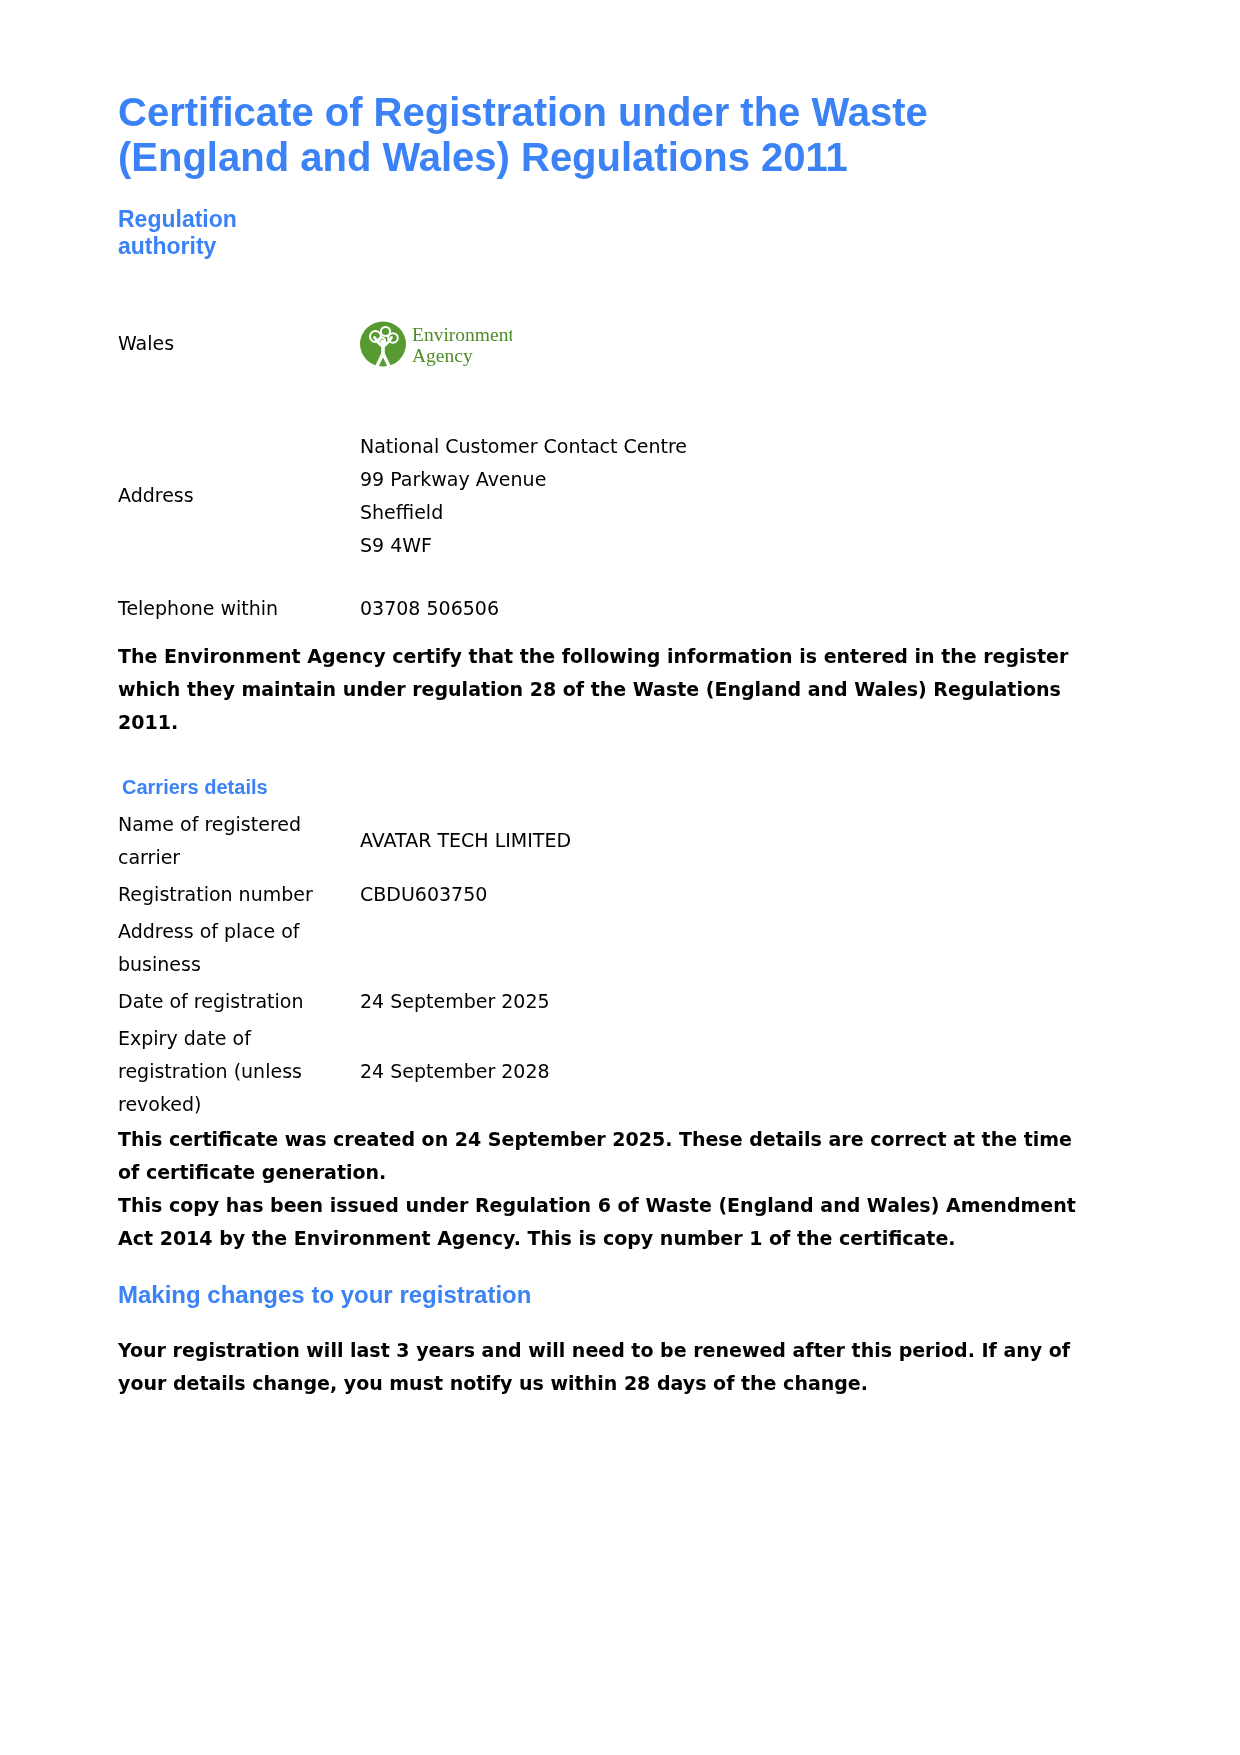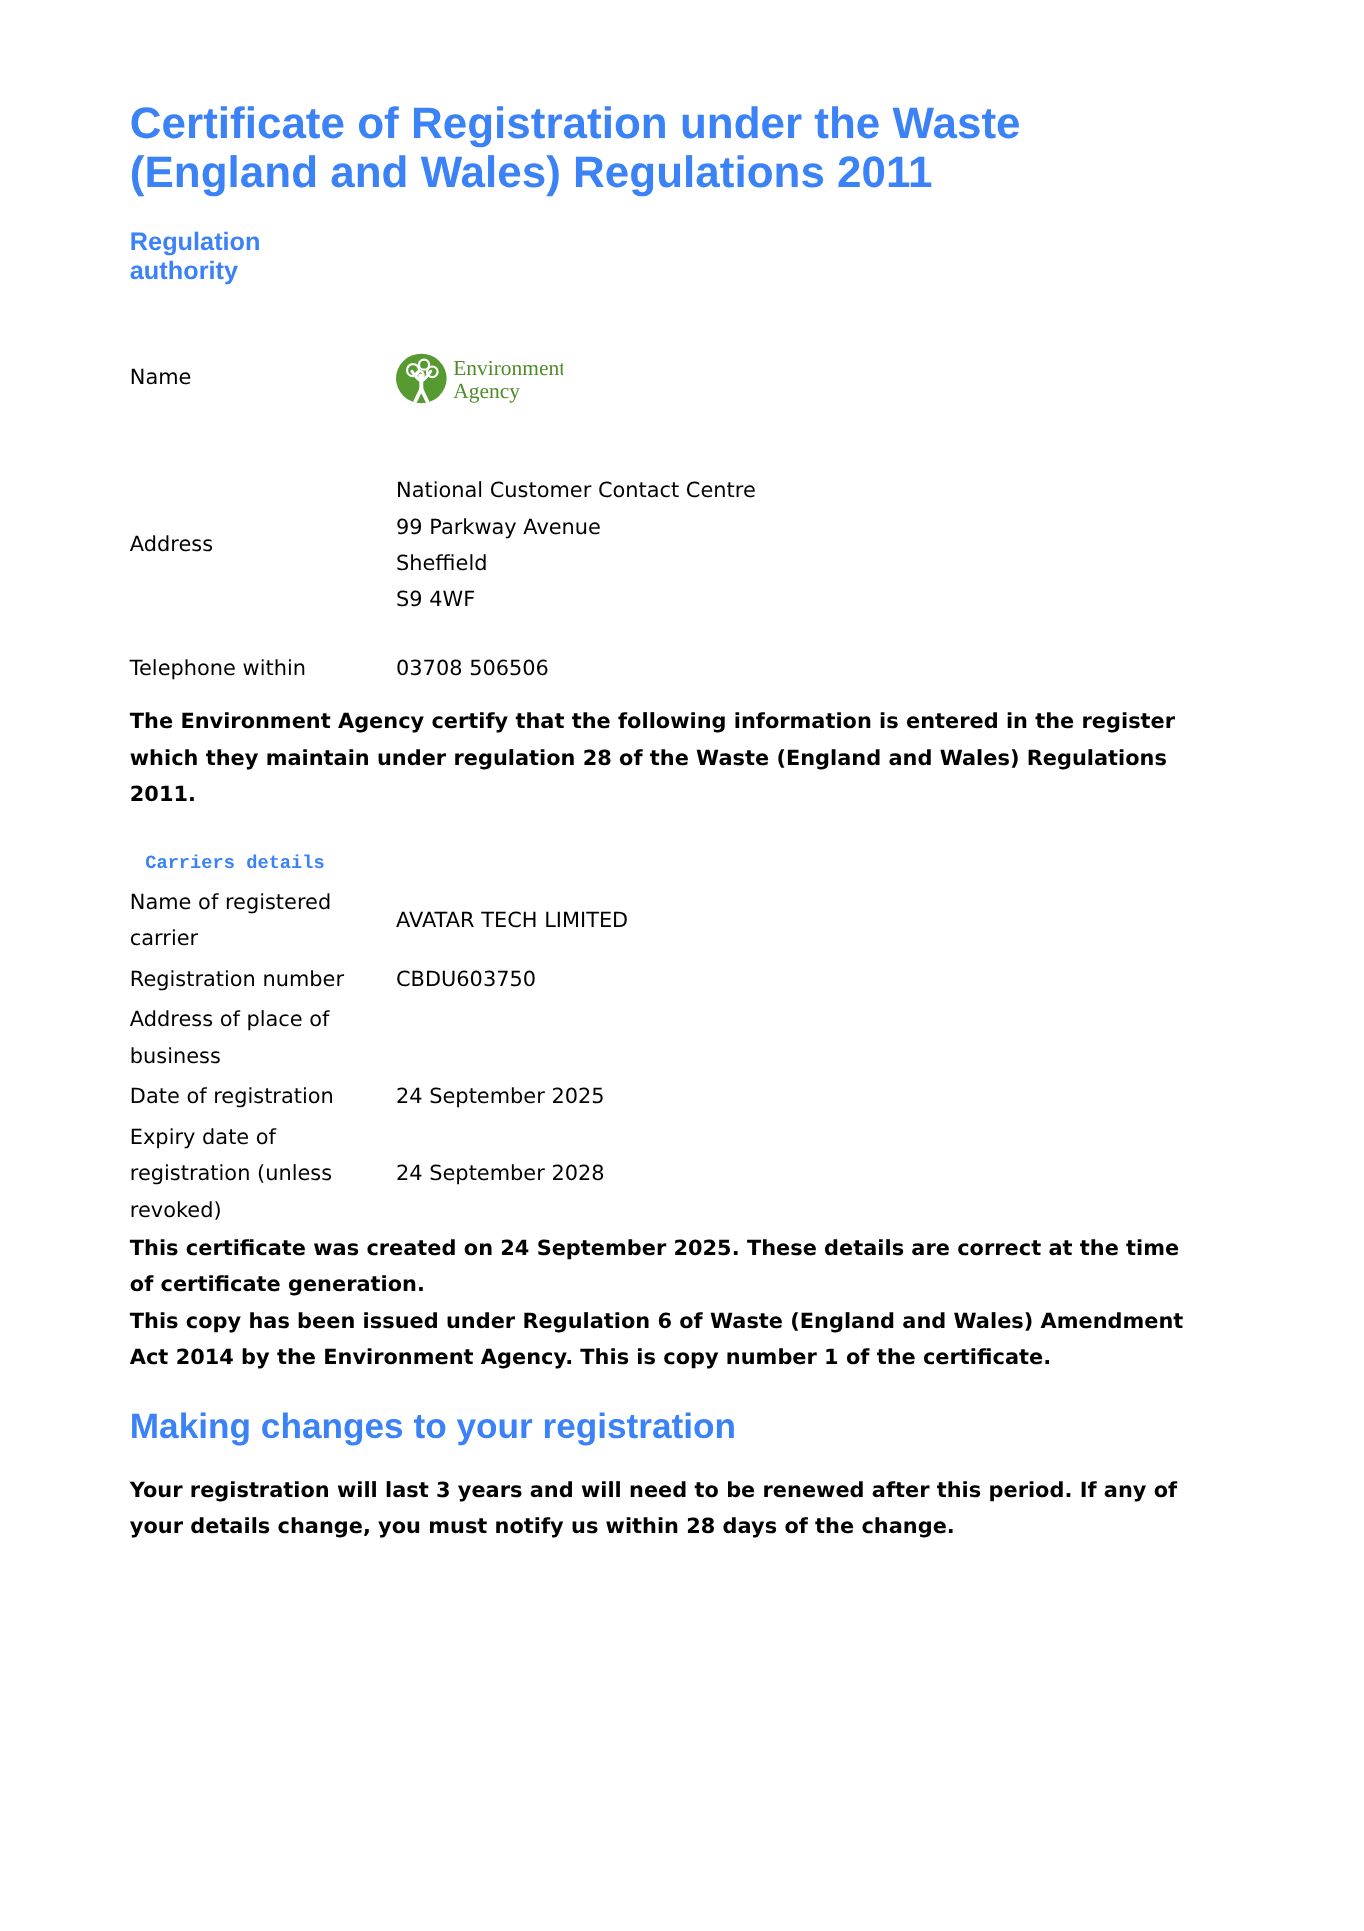--- a/index.html
+++ b/index.html
@@ -25,27 +25,26 @@
     margin: 0 0 26px 0;
     white-space: pre-line;
   }
   h2.sec-reg-auth {
     font-size: 23px;
     line-height: 1.2;
     margin: 0;
     width: 180px; 
   }
   h2.sec-carriers {
-    font-size: 17px;
+    font-size: 20px;
     line-height: 1.25;
-    margin: 36px 0 6px 14px;
-    font-family: Liberation Mono, monospace;
+    margin: 36px 0 6px 4px;
   }
   h2.sec-making {
-    font-size: 32px;
+    font-size: 24px;
     line-height: 1.2;
     margin: 26px 0 24px 0;
   }
   .kv-table { width: 965px; }
   .ra-table { margin-top: 12px; }
   .row {
     display: flex;
     align-items: center;
     line-height: 33px;
   }
@@ -69,21 +68,21 @@
 <body>
 
 <h1 class="doc-title">Certificate of Registration under the Waste
 (England and Wales) Regulations 2011</h1>
 
 <h2 class="sec-reg-auth">Regulation authority</h2>
 
 <div class="kv-table ra-table">
 
   <div class="row">
-    <div class="row-label">Name</div>
+    <div class="row-label">Wales</div>
     <div class="row-value">
       <svg class="ea-logo" width="152" height="46" viewBox="0 0 152 46" xmlns="http://www.w3.org/2000/svg">
         <g>
           <ellipse cx="23" cy="23" rx="23" ry="22.5" fill="#579a32"></ellipse>
           <g fill="none" stroke="#ffffff" stroke-width="2">
             <circle cx="15.5" cy="15.5" r="5.5"></circle>
             <circle cx="25.5" cy="10.5" r="4.6"></circle>
             <circle cx="33" cy="17" r="4.8"></circle>
             <circle cx="21.5" cy="20" r="3.6"></circle>
           </g>

